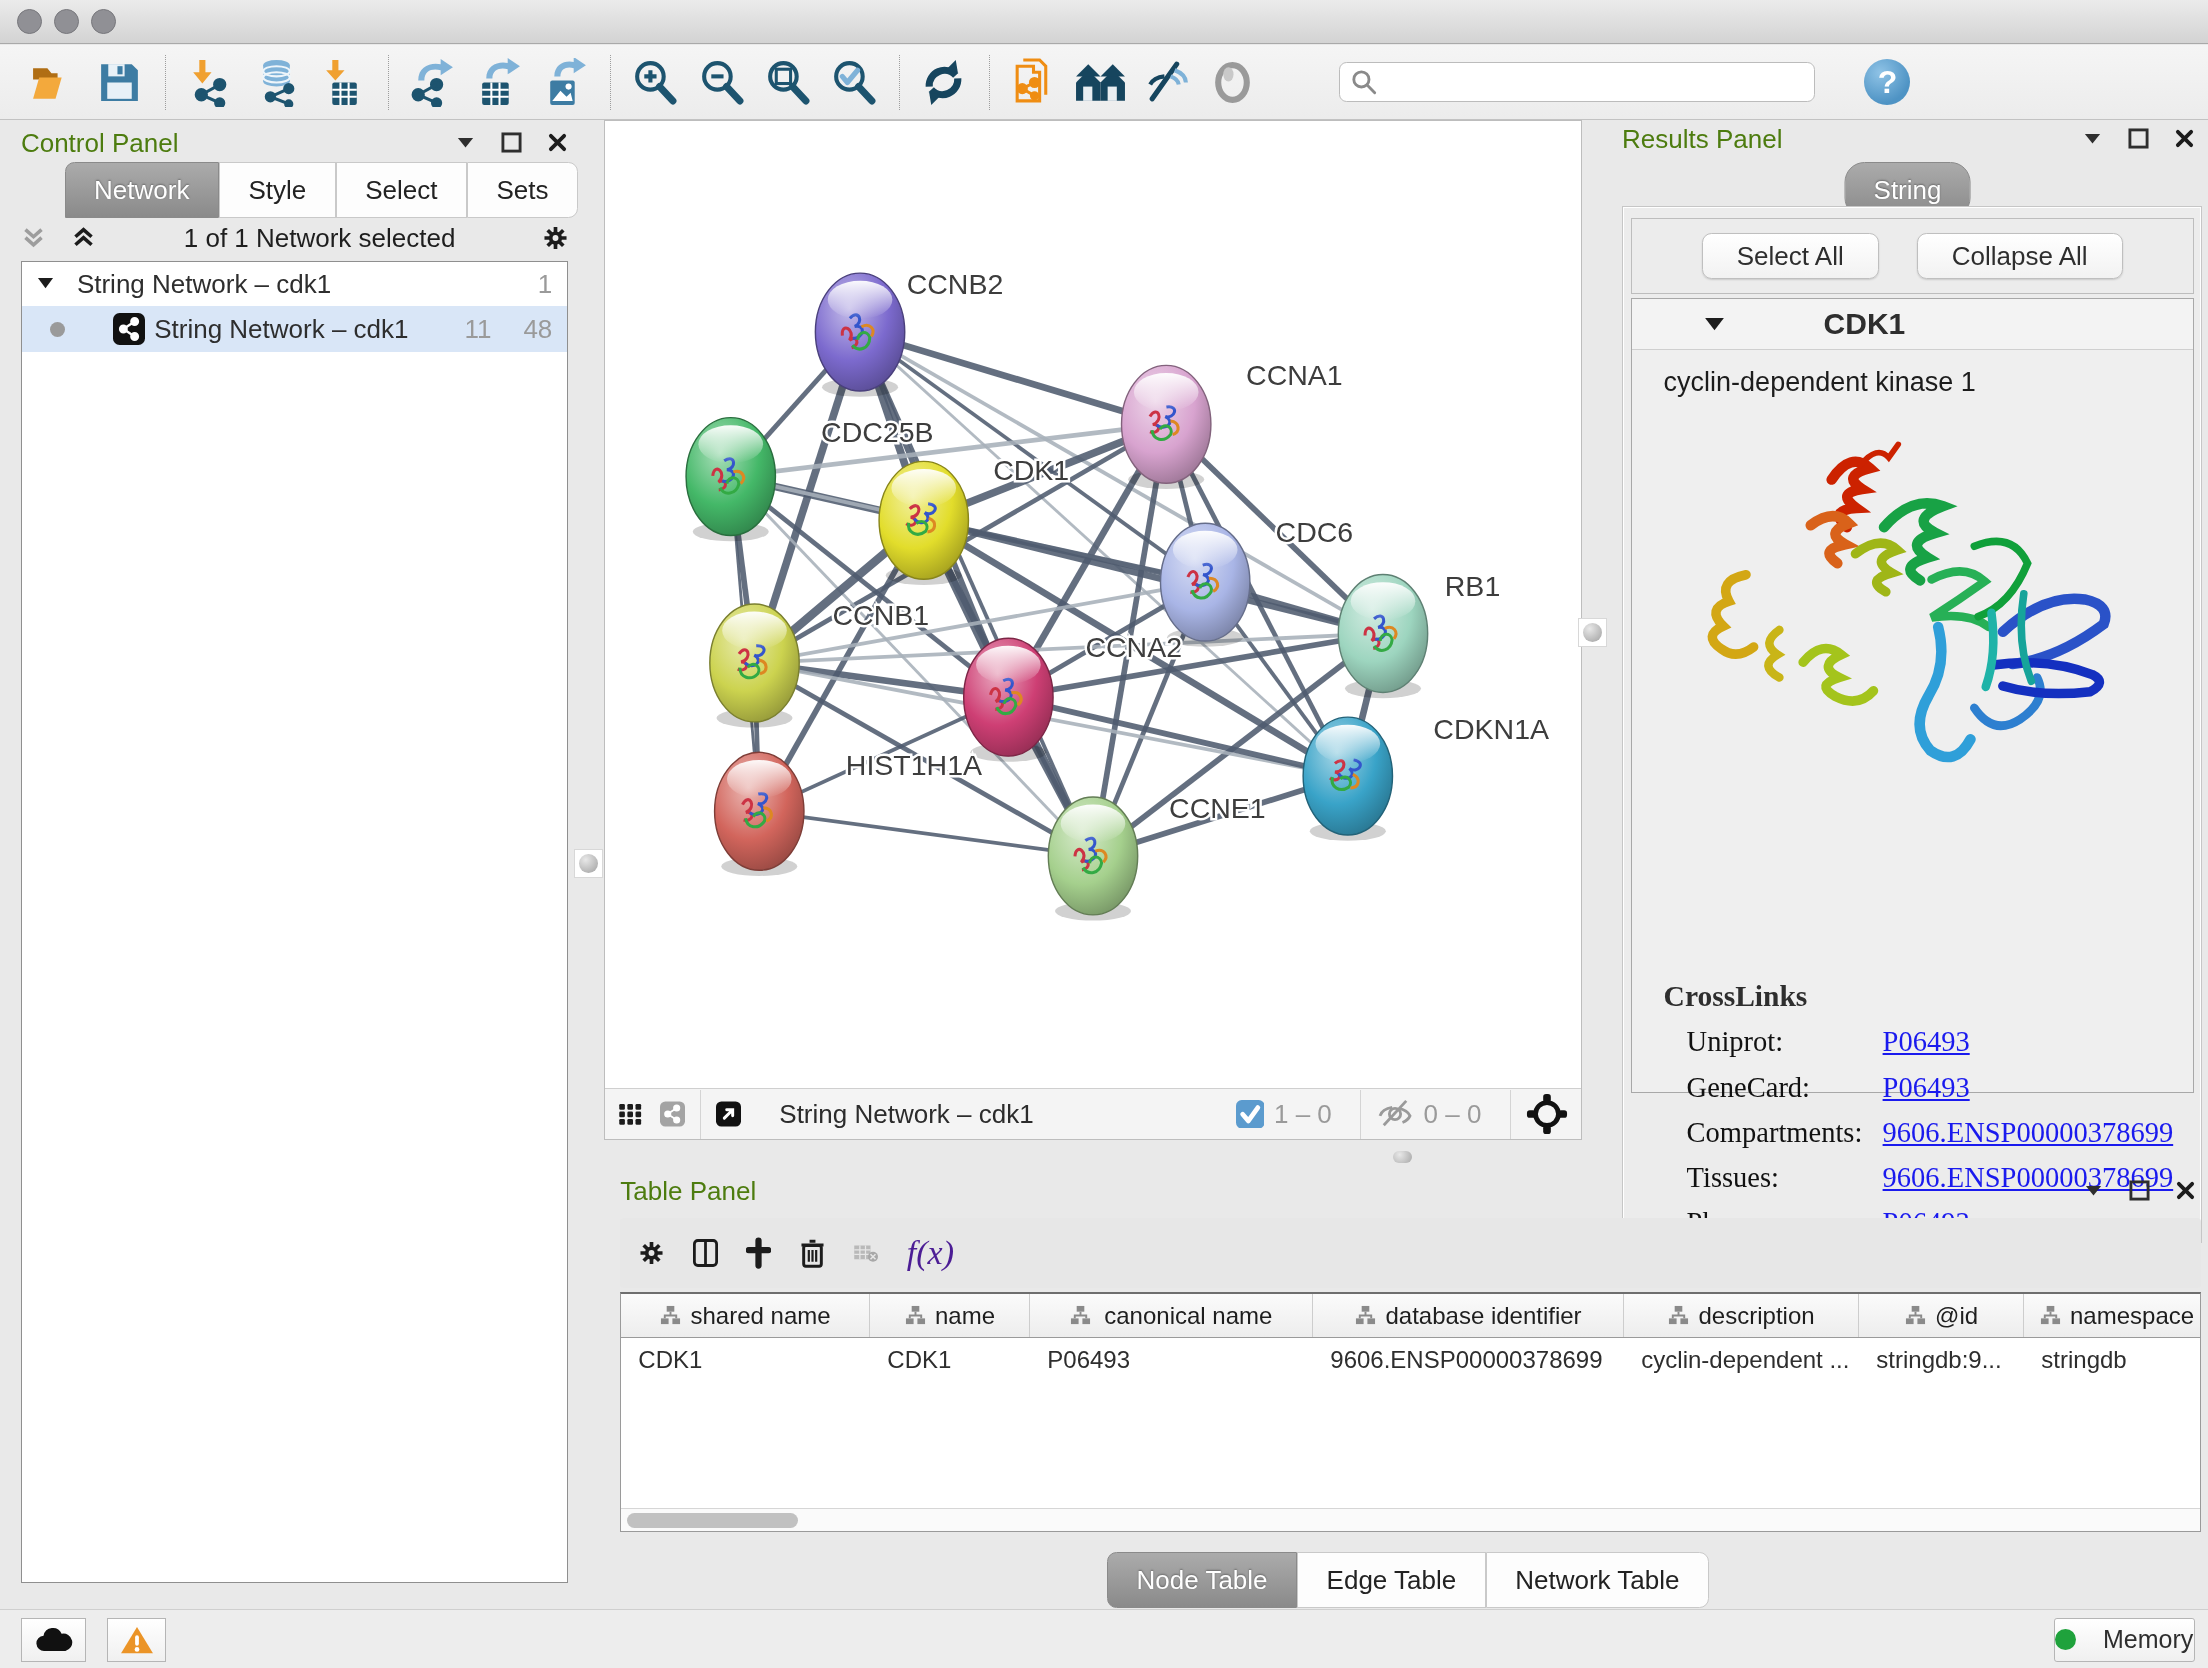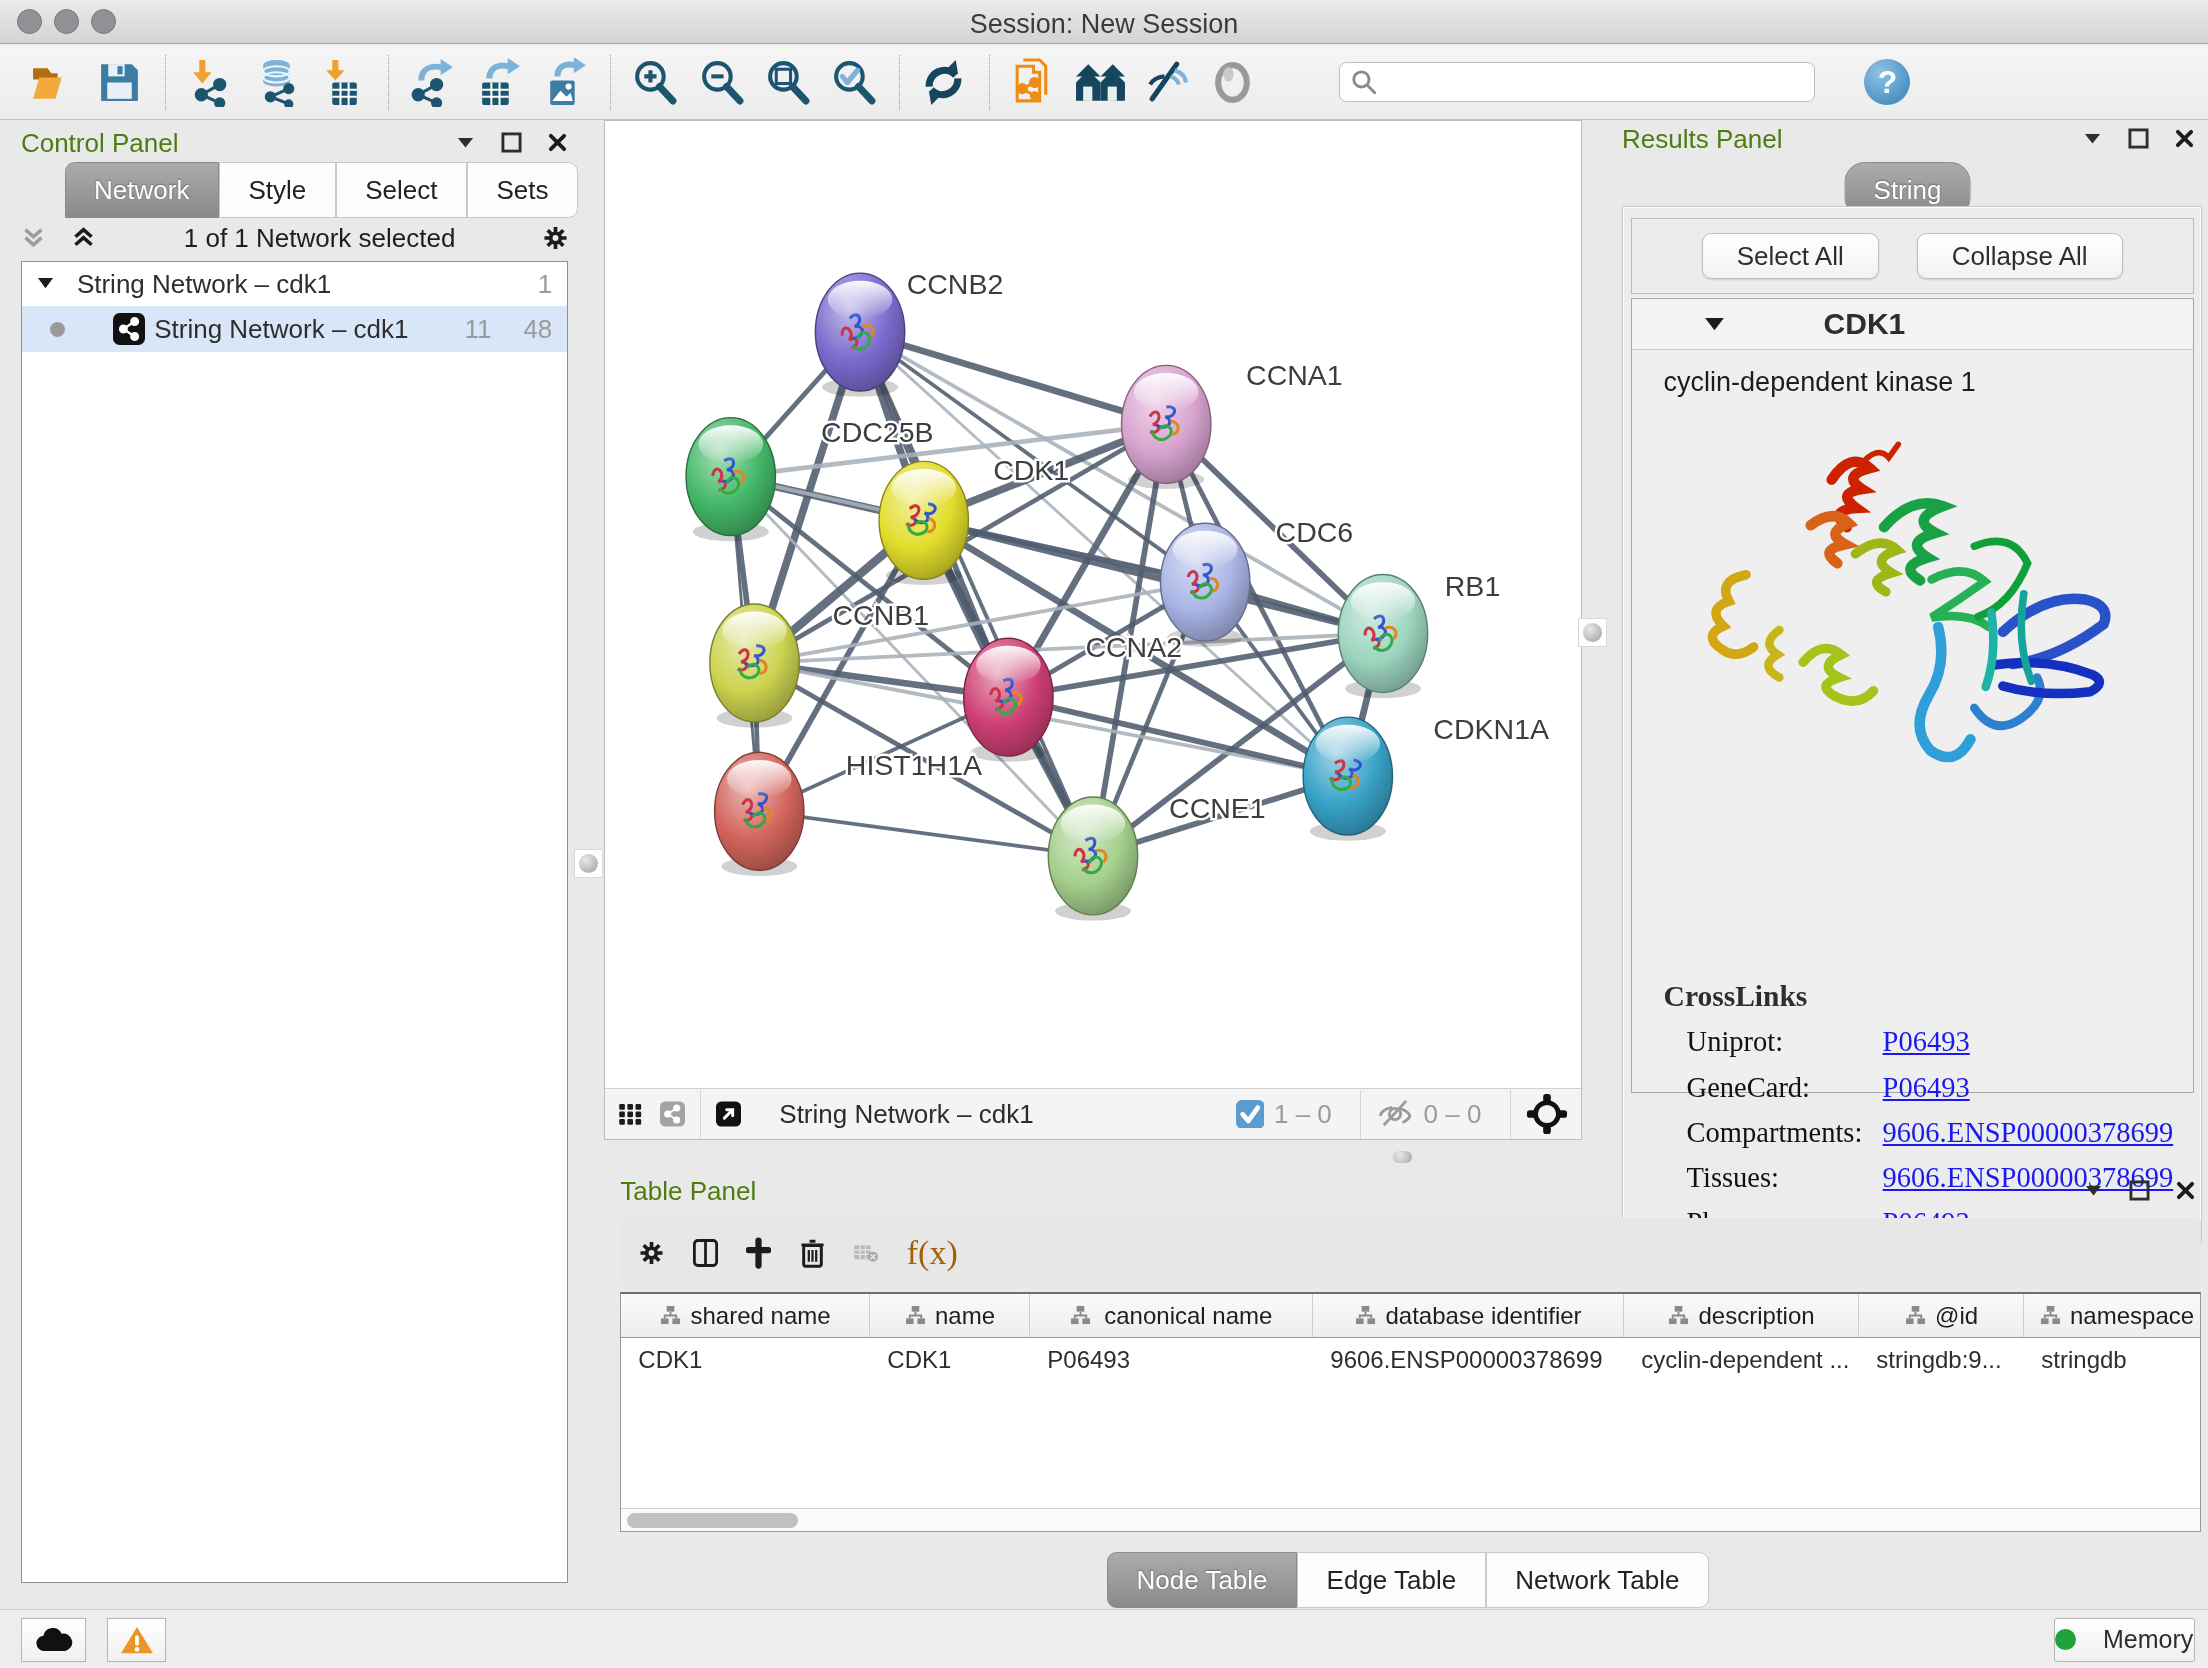--- a/index.html
+++ b/index.html
@@ -110,21 +110,20 @@
   .split-dot { width:19px; height:19px; border-radius:50%; background:radial-gradient(circle at 35% 30%,#e8e8e8,#9f9f9f); }
   .split-pill { position:absolute; width:19px; height:12.4px; border-radius:6.7px; background:radial-gradient(circle at 35% 30%,#e8e8e8,#a8a8a8); }
 </style>
 </head>
 <body>
 
 <div class="titlebar">
   <div class="tl-dot" style="left:17px"></div>
   <div class="tl-dot" style="left:54px"></div>
   <div class="tl-dot" style="left:91px"></div>
-  <div class="win-title">Session: New Session</div>
 </div>
 
 <div class="toolbar">
   <div class="tbtn">
     <svg width="49" height="49" viewBox="0 0 48 48">
         <path d="M4 10h14l4 5h6v6H4z" fill="#b06e14"></path>
         <path d="M4 40 L10 19 H32 L26 40 Z" fill="#f3a93c"></path>
       </svg>
   </div>
   <div class="tbtn">
@@ -837,21 +836,21 @@
     <div class="wc">
         <svg width="38" height="30" viewBox="0 0 40 32">
           <rect x="2" y="4" width="26" height="22" fill="#b9b9b9"></rect>
           <g stroke="#e7e7e7" stroke-width="2">
             <path d="M2 11h26M2 18h26M11 4v22M20 4v22"></path>
           </g>
           <circle cx="32" cy="22" r="8" fill="#a8a8a8"></circle>
           <path d="M28 18l8 8M36 18l-8 8" stroke="#e7e7e7" stroke-width="2.5"></path>
         </svg>
       </div>
-    <div style="font-family:'Liberation Serif',serif;font-size:34px;color:#a16207">f(x)</div>
+    <div style="font-family:'Liberation Serif',serif;font-style:italic;font-size:34px;color:#4c1d95">f(x)</div>
   </div>
   <div class="tp-table">
     <div class="tp-headrow" id="tp-headrow">
         <div class="tp-hcell" style="width: 249px;">
           <svg width="21" height="21" viewBox="0 0 22 22">
             <g fill="#8a8a8a">
               <rect x="7" y="1" width="8" height="6"></rect>
               <rect x="1" y="14" width="8" height="6"></rect>
               <rect x="13" y="14" width="8" height="6"></rect>
             </g>

